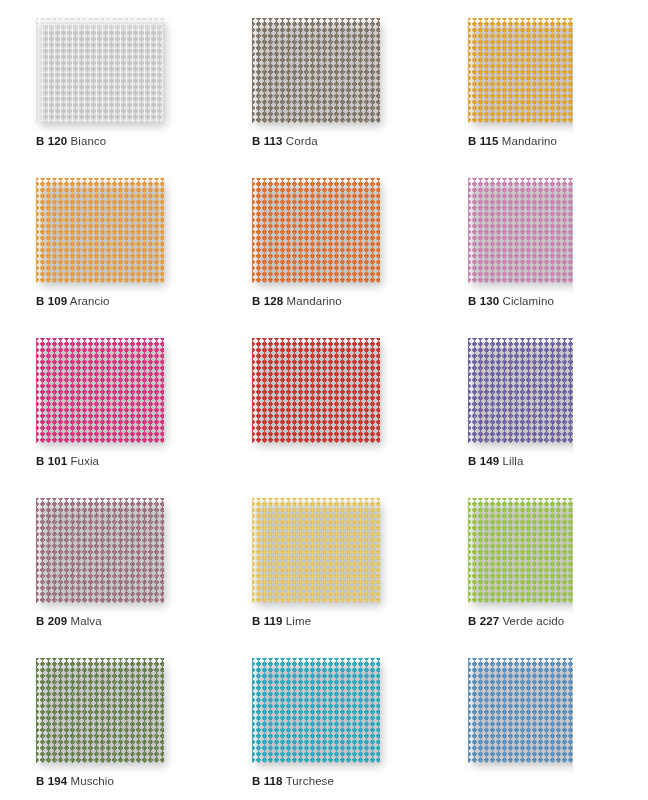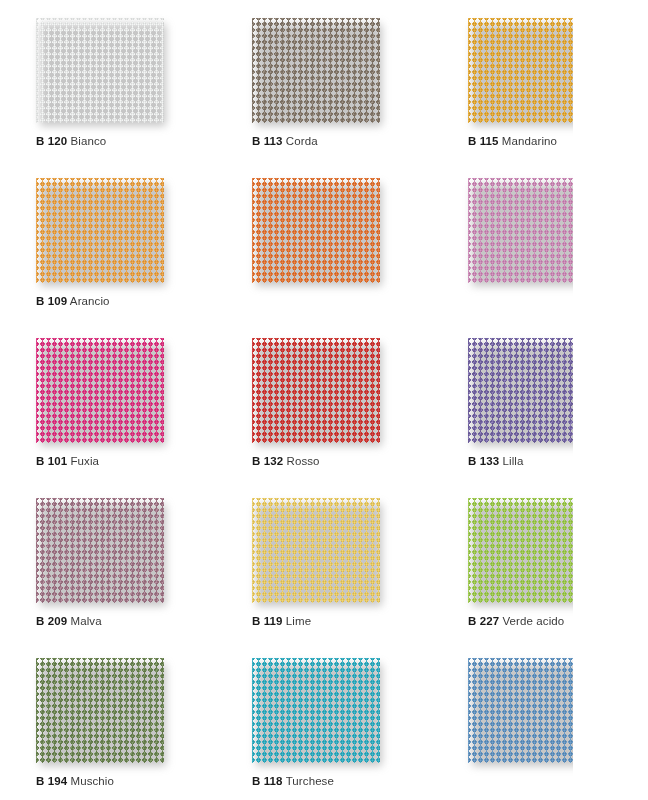--- a/index.html
+++ b/index.html
@@ -176,55 +176,56 @@
         </div>
         <div class="swatch-label"><span class="swatch-code">B 109</span> <span class="swatch-name">Arancio</span></div>
       </div>
       <div class="swatch-cell">
         <div class="swatch-wrap">
           <div class="swatch-shadow"></div>
           <div class="swatch">
             <div class="swatch-face" style="background-color: rgb(232, 112, 42);"></div>
           </div>
         </div>
+        <div class="swatch-label"><span class="swatch-code">B 128</span> <span class="swatch-name">Mandarino</span></div>
       </div>
       <div class="swatch-cell">
         <div class="swatch-wrap">
           <div class="swatch-shadow"></div>
           <div class="swatch">
             <div class="swatch-face" style="background-color: rgb(207, 135, 184);"></div>
           </div>
         </div>
+        <div class="swatch-label"><span class="swatch-code">B 130</span> <span class="swatch-name">Ciclamino</span></div>
       </div>
       <div class="swatch-cell">
         <div class="swatch-wrap">
           <div class="swatch-shadow"></div>
           <div class="swatch">
             <div class="swatch-face" style="background-color: rgb(226, 43, 126);"></div>
           </div>
         </div>
         <div class="swatch-label"><span class="swatch-code">B 101</span> <span class="swatch-name">Fuxia</span></div>
       </div>
       <div class="swatch-cell">
         <div class="swatch-wrap">
           <div class="swatch-shadow"></div>
           <div class="swatch">
             <div class="swatch-face" style="background-color: rgb(211, 47, 42);"></div>
           </div>
         </div>
-        <div class="swatch-label"><span class="swatch-code">B 132</span> <span class="swatch-name">Rosso</span></div>
       </div>
       <div class="swatch-cell">
         <div class="swatch-wrap">
           <div class="swatch-shadow"></div>
           <div class="swatch">
             <div class="swatch-face twill" style="background-color: rgb(120, 103, 173);"></div>
           </div>
         </div>
-        <div class="swatch-label"><span class="swatch-code">B 133</span> <span class="swatch-name">Lilla</span></div>
+        <div class="swatch-label"><span class="swatch-code">B 149</span> <span class="swatch-name">Lilla</span></div>
       </div>
       <div class="swatch-cell">
         <div class="swatch-wrap">
           <div class="swatch-shadow"></div>
           <div class="swatch">
             <div class="swatch-face twill" style="background-color: rgb(169, 121, 140);"></div>
           </div>
         </div>
         <div class="swatch-label"><span class="swatch-code">B 209</span> <span class="swatch-name">Malva</span></div>
       </div>

